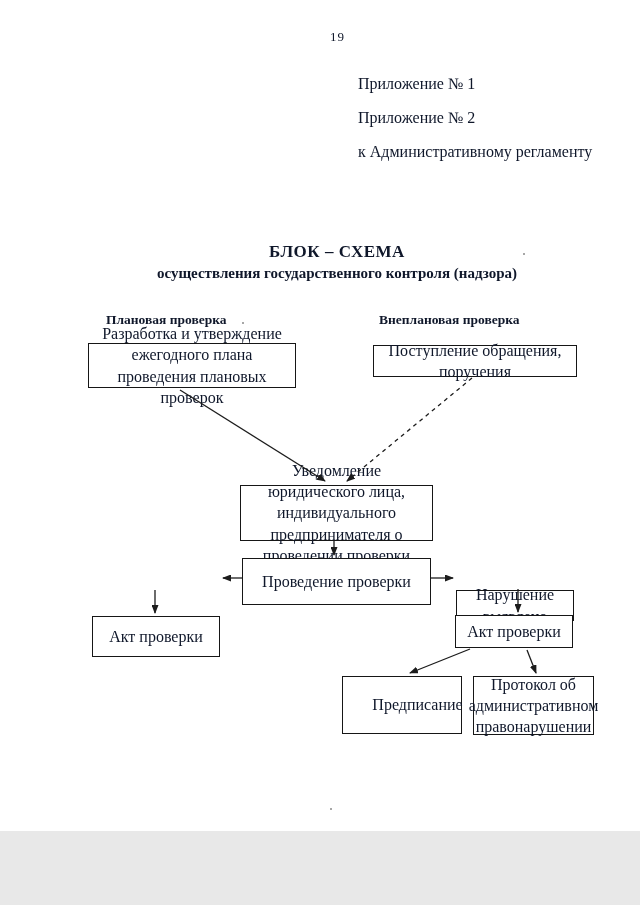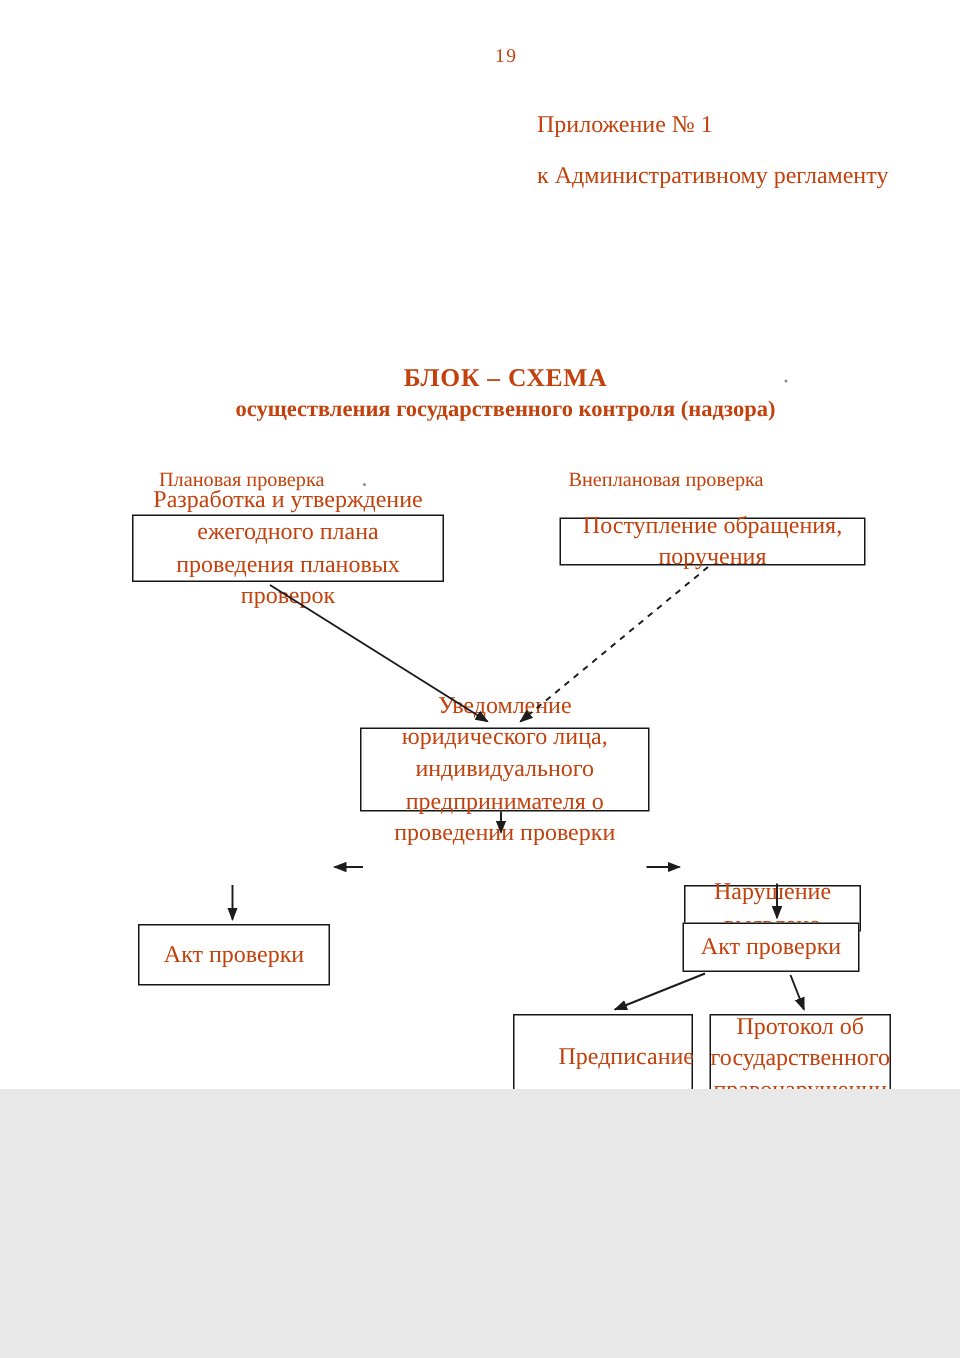--- a/index.html
+++ b/index.html
@@ -1,37 +1,37 @@
 <!DOCTYPE html>
 <html><head>
 <meta charset="utf-8">
 <style>
   html,body{margin:0;padding:0;background:#e8e8e8;}
   .page{
     position:relative;
-    width:640px;height:726px;
+    width:640px;height:831px;
     background:#ffffff;
     font-family:"Liberation Serif","DejaVu Serif",serif;
-    color:#c2410c;
+    color:#0f172a;
     overflow:hidden;
     margin:0 auto;
   }
   .page-number{
     position:absolute;left:330px;top:29px;
     font-size:13px;letter-spacing:1px;
   }
   .annex-block{position:absolute;left:358px;top:76px;font-size:16px;}
   .annex-block p{margin:0 0 19px 0;line-height:15px;}
   .title-block{
     position:absolute;left:34px;top:242px;width:606px;
     text-align:center;font-weight:bold;
   }
   .title-line1{font-size:17px;line-height:20px;letter-spacing:0.5px;}
   .title-line2{font-size:15px;line-height:18px;margin-top:2px;}
-  .col-header{position:absolute;font-size:13.5px;font-weight:normal;white-space:nowrap;}
+  .col-header{position:absolute;font-size:13.5px;font-weight:bold;white-space:nowrap;}
   .col-header.left{left:106px;top:312px;}
   .col-header.right{left:379px;top:312px;}
   .fc-box{
     position:absolute;box-sizing:border-box;
     border:1.5px solid #161616;background:#ffffff;
     display:flex;align-items:center;justify-content:center;
     text-align:center;font-size:16px;line-height:1.32;
     padding:2px 6px;
   }
   .box-plan{left:88px;top:343px;width:208px;height:45px;}
@@ -54,39 +54,41 @@
 </style>
 </head>
 <body>
 
 <div class="page">
 
   <div class="page-number">19</div>
 
   <div class="annex-block">
     <p>Приложение № 1</p>
+    <p>Приложение № 2</p>
     <p>к Административному регламенту</p>
   </div>
 
   <div class="title-block">
     <div class="title-line1">БЛОК – СХЕМА</div>
     <div class="title-line2">осуществления государственного контроля (надзора)</div>
   </div>
 
   <div class="col-header left">Плановая проверка</div>
   <div class="col-header right">Внеплановая проверка</div>
 
   <div class="fc-box box-plan">Разработка и утверждение ежегодного плана проведения плановых проверок</div>
   <div class="fc-box box-request">Поступление обращения, поручения</div>
   <div class="fc-box box-notification">Уведомление юридического лица, индивидуального предпринимателя о проведении проверки</div>
+  <div class="fc-box box-inspection">Проведение проверки</div>
   <div class="fc-box box-violation">Нарушение выявлено</div>
   <div class="fc-box box-act-left">Акт проверки</div>
   <div class="fc-box box-act-right">Акт проверки</div>
   <div class="fc-box box-prescription">Предписание</div>
-  <div class="fc-box box-protocol">Протокол об государственного правонарушении</div>
+  <div class="fc-box box-protocol">Протокол об административном правонарушении</div>
 
   <svg class="arrows" viewBox="0 0 640 905" xmlns="http://www.w3.org/2000/svg">
     <defs>
       <marker id="ah" markerWidth="9" markerHeight="7" refX="8" refY="3.5" orient="auto" markerUnits="userSpaceOnUse">
         <path d="M0,0 L9,3.5 L0,7 Z" fill="#1c1c1c"></path>
       </marker>
     </defs>
     <line x1="180" y1="390" x2="325" y2="481" marker-end="url(#ah)"></line>
     <line class="dashed" x1="472" y1="378" x2="347" y2="481" marker-end="url(#ah)"></line>
     <line x1="334" y1="541" x2="334" y2="555" marker-end="url(#ah)"></line>

